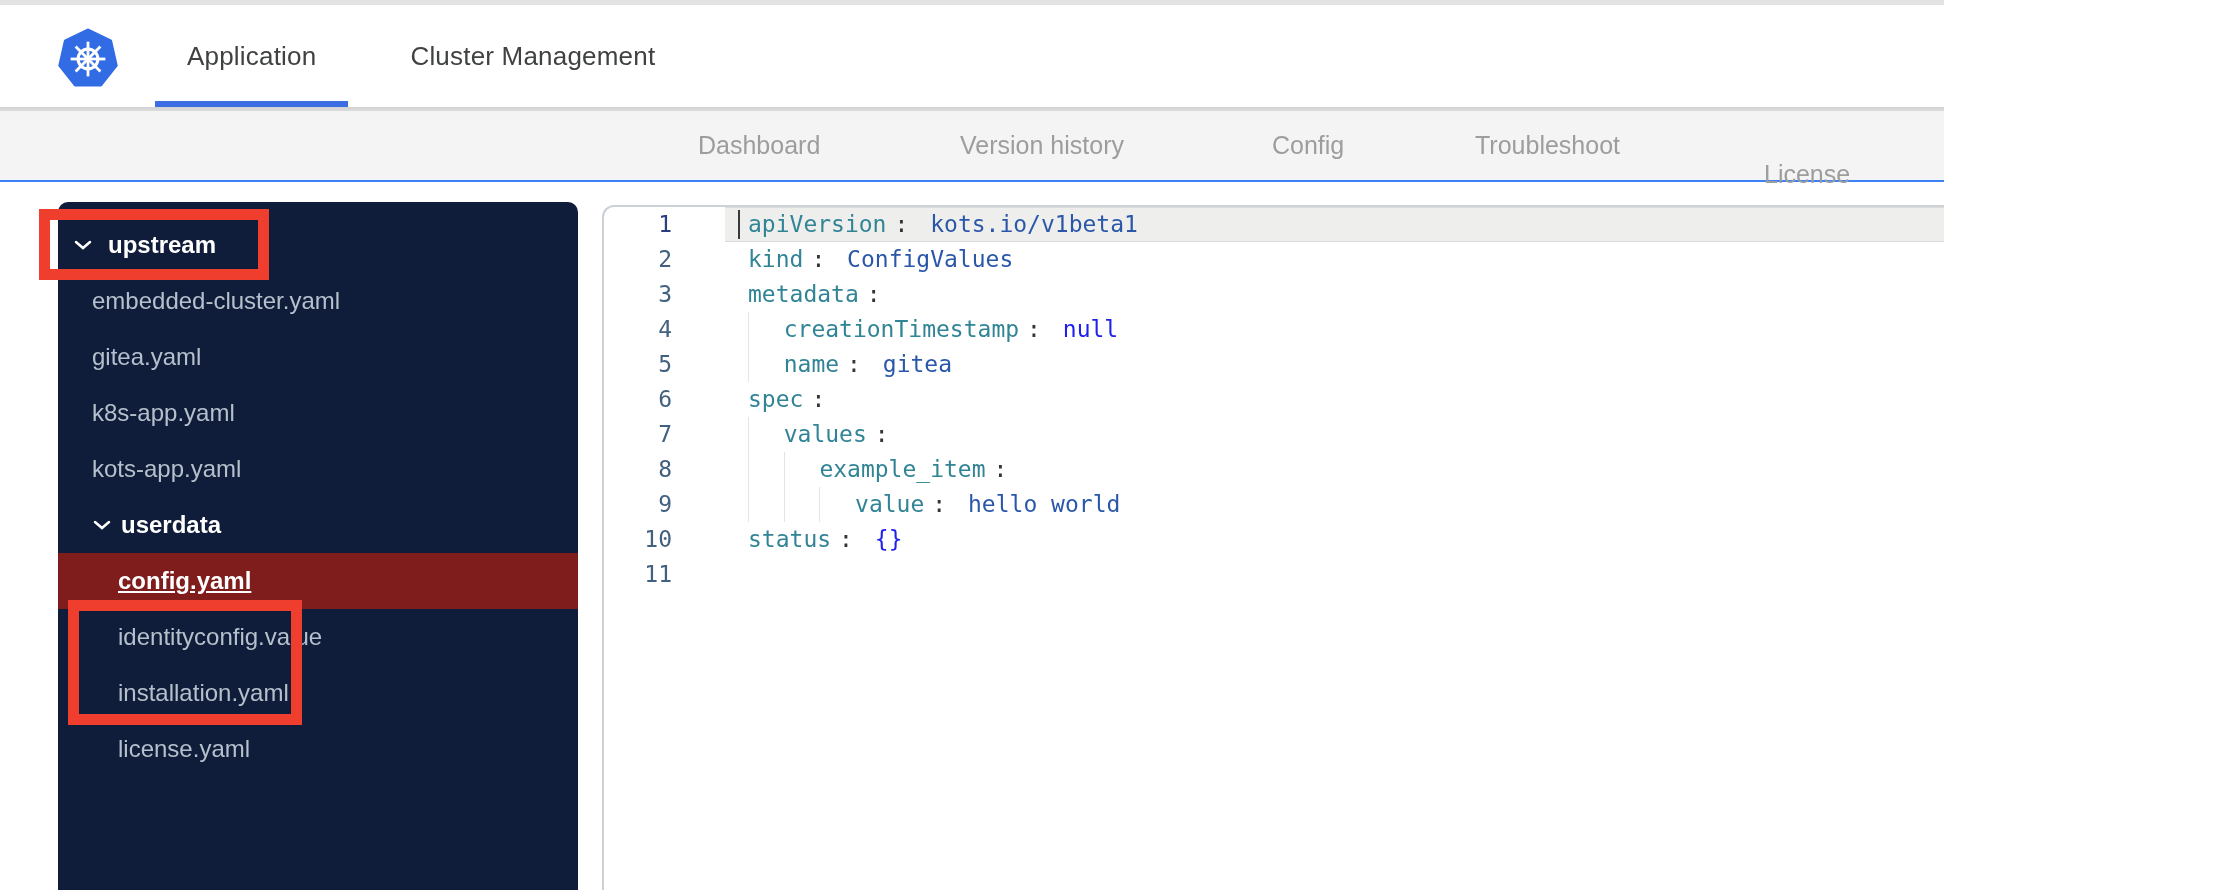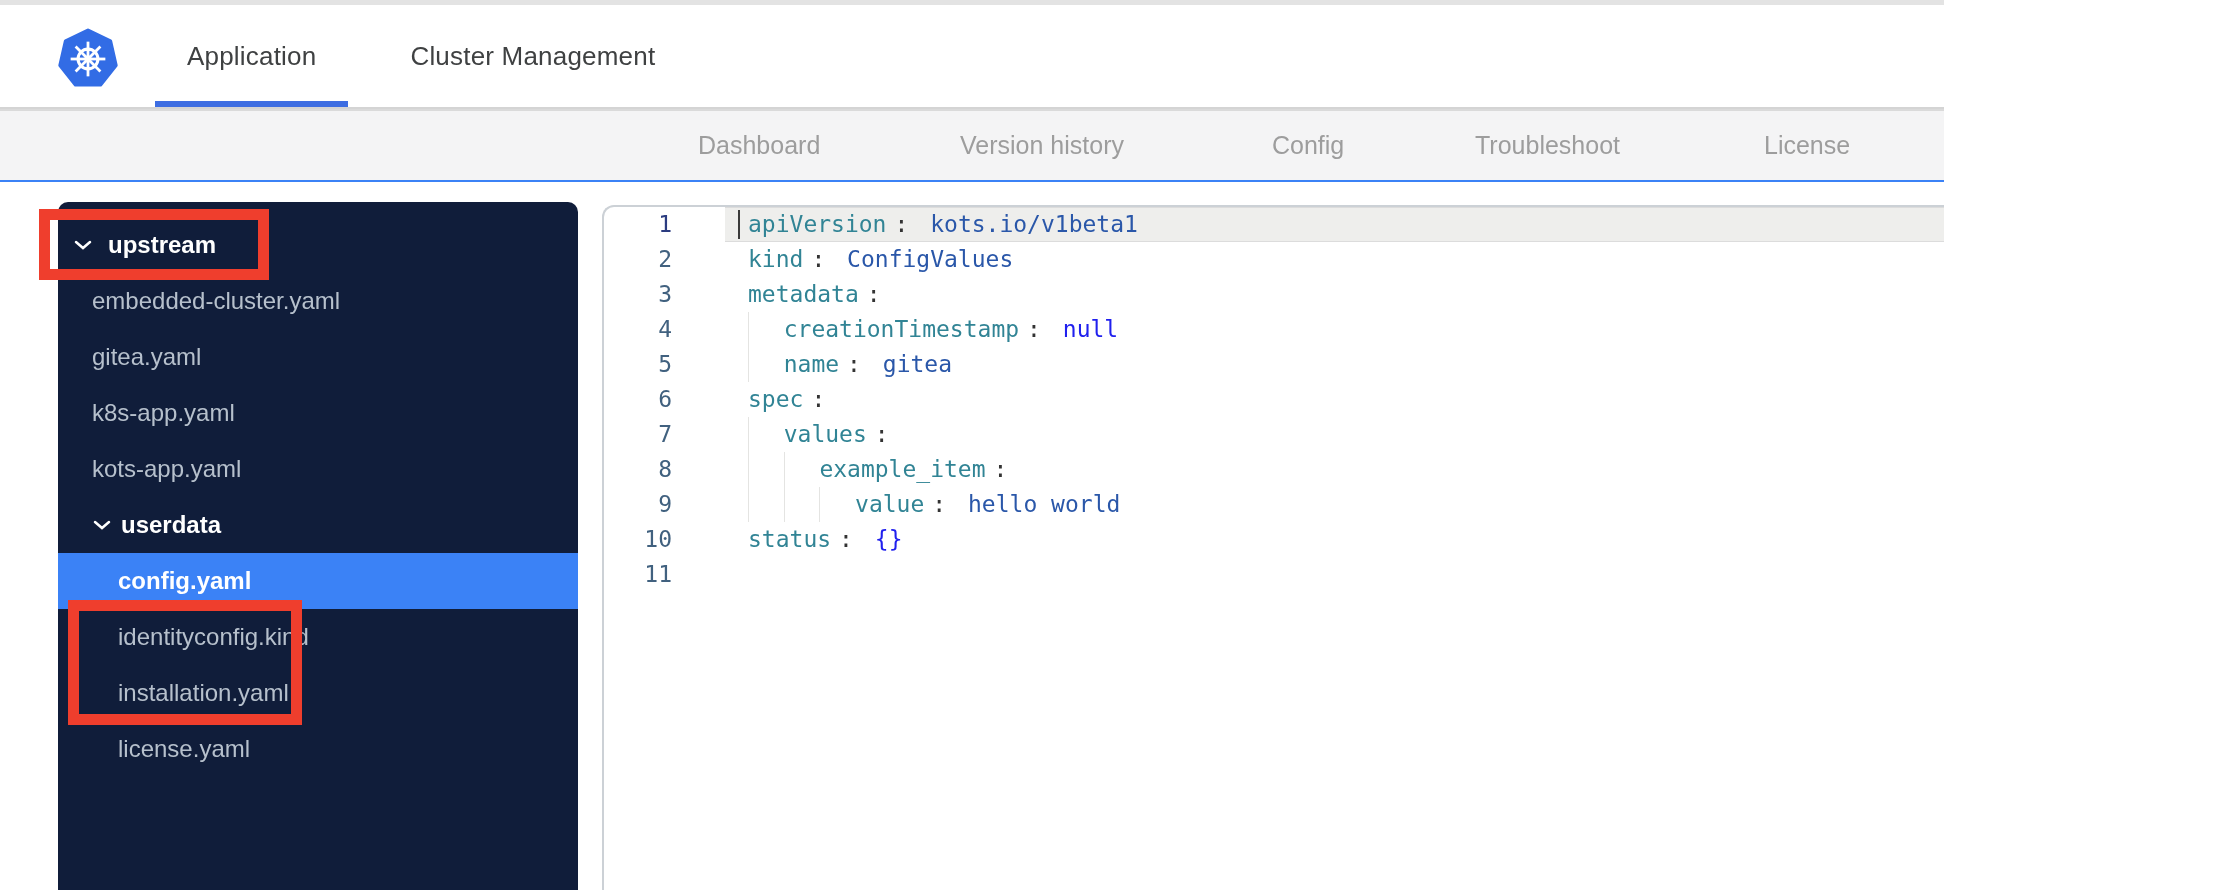--- a/index.html
+++ b/index.html
@@ -23,21 +23,21 @@
           font-size:25px;color:#9d9d9d;cursor:pointer;}
   .sn-tab.active{color:#737373;font-weight:700;margin-top:38px;}
   .sn-tab.active::after{content:"";position:absolute;left:-21px;right:-8px;bottom:0;height:5px;background:#3d6de2;}
 
   
   .sidebar{position:absolute;left:58px;top:202px;width:520px;height:688px;background:#101d3a;
            border-radius:10px 10px 0 0;padding-top:15px;box-sizing:border-box;}
   .tree-row{position:relative;height:56px;display:flex;align-items:center;cursor:pointer;
             color:#b6c0cc;font-size:24px;box-sizing:border-box;}
   .tree-row.folder{color:#fff;font-weight:bold;}
-  .tree-row.selected{background:#3b82f6;color:#fff;font-weight:bold;}
+  .tree-row.selected{background:#7f1d1d;color:#fff;font-weight:bold;text-decoration:underline;}
   .tree-row .chev{display:inline-flex;margin-right:10px;}
   .f-lvl0{padding-left:16px;gap:6px;} .f-lvl1{padding-left:35px;}
   .file-lvl1{padding-left:34px;} .file-lvl2{padding-left:60px;}
 
   
   .editor{position:absolute;left:602px;top:205px;right:0;bottom:0;background:#fff;
           border-top:2px solid #ccd1d6;border-left:2px solid #ccd1d6;border-radius:12px 0 0 0;}
   .code-line{position:relative;height:35px;display:flex;font-family:"DejaVu Sans Mono", monospace;
              font-size:23px;line-height:35px;white-space:pre;}
   .gutter{width:98px;padding-right:30px;box-sizing:border-box;text-align:right;color:#41617f;
@@ -88,21 +88,21 @@
           <span>Cluster Management</span>
         </div>
       </div>
   </div>
 
   <div class="subnav" id="subnav">
       <span class="sn-tab" style="left: 698px;">Dashboard</span>
       <span class="sn-tab" style="left: 960px;">Version history</span>
       <span class="sn-tab" style="left: 1272px;">Config</span>
       <span class="sn-tab" style="left: 1475px;">Troubleshoot</span>
-      <span class="sn-tab" style="left: 1764px;">License</span>
+      <span class="sn-tab" style="left: 1764px; margin-top: 29px;">License</span>
       <span class="sn-tab active" style="left: 1985px;">View files</span>
     </div>
 
   <div class="sidebar" id="file-tree">
       <div class="tree-row folder f-lvl0">
         <span class="chev">
           <svg width="18" height="12" viewBox="0 0 18 12">
             <polyline points="2,3 9,9 16,3" fill="none" stroke="#ffffff" stroke-width="2.5" stroke-linecap="round"></polyline>
           </svg>
         </span>
@@ -125,21 +125,21 @@
           <svg width="18" height="12" viewBox="0 0 18 12">
             <polyline points="2,3 9,9 16,3" fill="none" stroke="#ffffff" stroke-width="2.5" stroke-linecap="round"></polyline>
           </svg>
         </span>
         <span>userdata</span>
       </div>
       <div class="tree-row file file-lvl2 selected">
         <span>config.yaml</span>
       </div>
       <div class="tree-row file file-lvl2">
-        <span>identityconfig.kind</span>
+        <span>identityconfig.value</span>
       </div>
       <div class="tree-row file file-lvl2">
         <span>installation.yaml</span>
       </div>
       <div class="tree-row file file-lvl2">
         <span>license.yaml</span>
       </div>
     </div>
 
   <div class="editor" id="editor">

